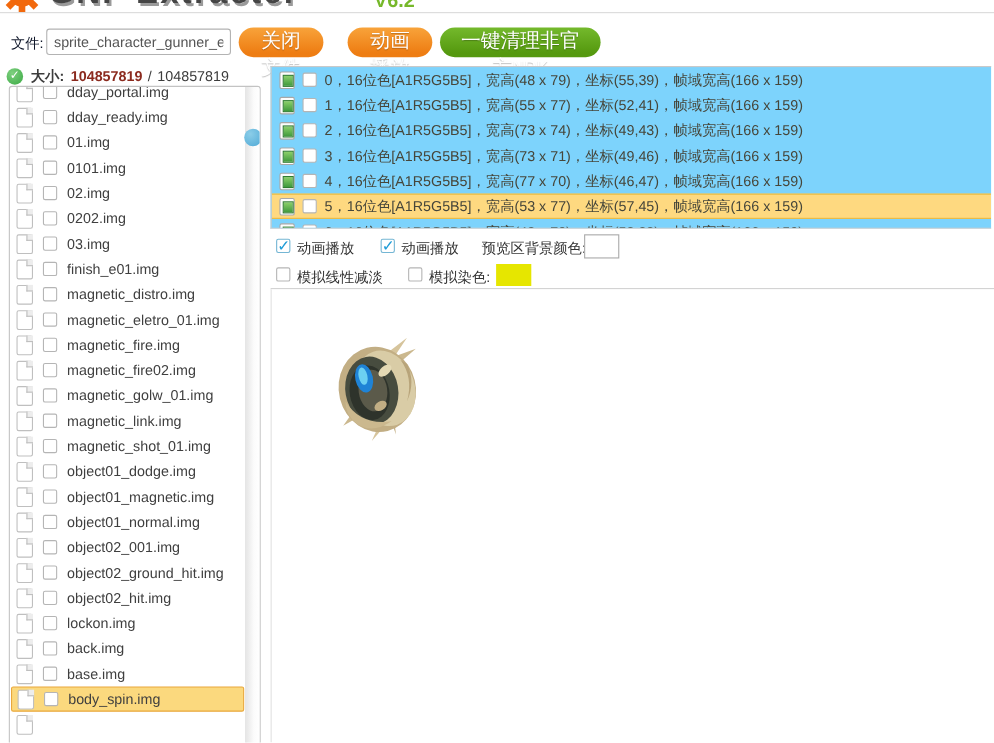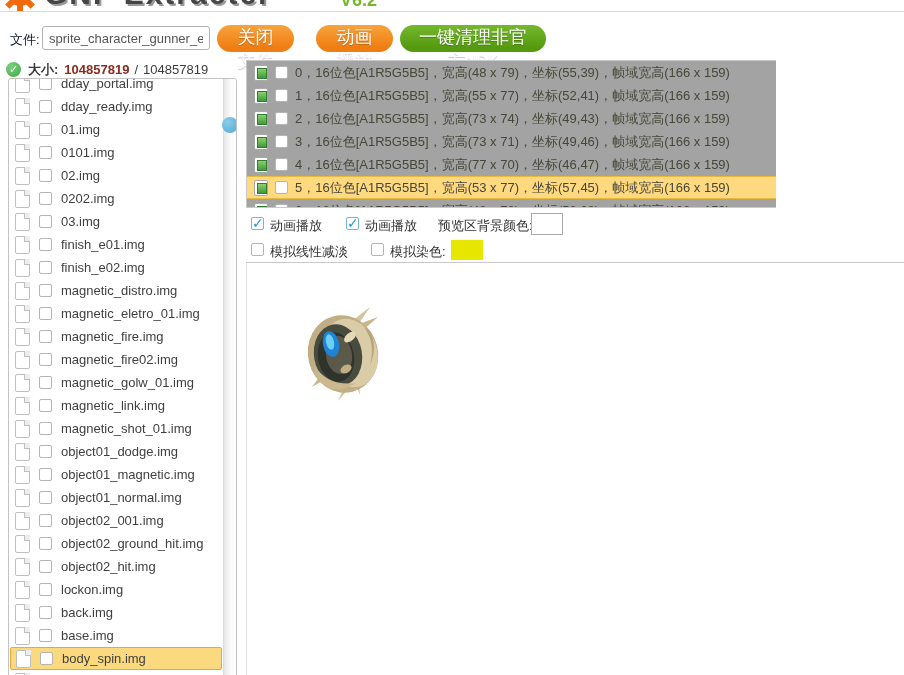--- a/index.html
+++ b/index.html
@@ -63,23 +63,23 @@
   .tree-item .lbl { font-size:13px; color:#3f3f3f; }
 
   .tree-scroll { position:absolute; right:0; top:0; bottom:0; width:13px;
                  background:linear-gradient(90deg,#e7e7e7 0%,#fbfbfb 55%,#fff 100%);
                  border-left:1px solid #dcdcdc; }
   .tree-thumb { position:absolute; left:-2px; top:38px; width:16px; height:16px;
                 border-radius:50%;
                 background:radial-gradient(circle at 35% 30%, #8bcde8, var(--scroll-thumb)); }
 
   
-  .frame-panel { position:absolute; left:246px; top:60px; width:530px; height:148px;
+  .frame-panel { position:absolute; left:246px; top:60px; width:655px; height:148px;
                  border-top:1px solid #c9c9c9; border-left:1px solid #c9c9c9;
-                 border-bottom:1px solid #c9c9c9; background:#a3a3a3; overflow:hidden;text-align:right; }
+                 border-bottom:1px solid #c9c9c9; background:#7dd3fc; overflow:hidden;text-align:right; }
   .frame-row { height:23px; display:flex; align-items:center; padding-left:7px;
                white-space:nowrap; }
   .frame-row.sel { background:var(--list-highlight);
                    border-top:1px solid #e9b93e; border-bottom:1px solid #e9b93e; }
   .img-icon { width:14px; height:16px; border:1px solid #a8a8a8; border-radius:2px;
               background:#fdfdfd; margin-right:7px; position:relative; flex:none; }
   .img-icon::after { content:""; position:absolute; left:2px; top:2px; width:8px; height:9px;
                      background:linear-gradient(180deg,#8cd06a,#3f9a3d);
                      border:1px solid #2f7d30; }
   .frame-row .cb { margin-right:7px; }
@@ -178,25 +178,20 @@
         <span class="lbl">03.img</span>
       </div>
       <div class="tree-item">
         <span class="doc-icon"></span>
         <span class="cb"></span>
         <span class="lbl">finish_e01.img</span>
       </div>
       <div class="tree-item">
         <span class="doc-icon"></span>
         <span class="cb"></span>
-        <span class="lbl">finish_e02.img</span>
-      </div>
-      <div class="tree-item">
-        <span class="doc-icon"></span>
-        <span class="cb"></span>
         <span class="lbl">magnetic_distro.img</span>
       </div>
       <div class="tree-item">
         <span class="doc-icon"></span>
         <span class="cb"></span>
         <span class="lbl">magnetic_eletro_01.img</span>
       </div>
       <div class="tree-item">
         <span class="doc-icon"></span>
         <span class="cb"></span>

